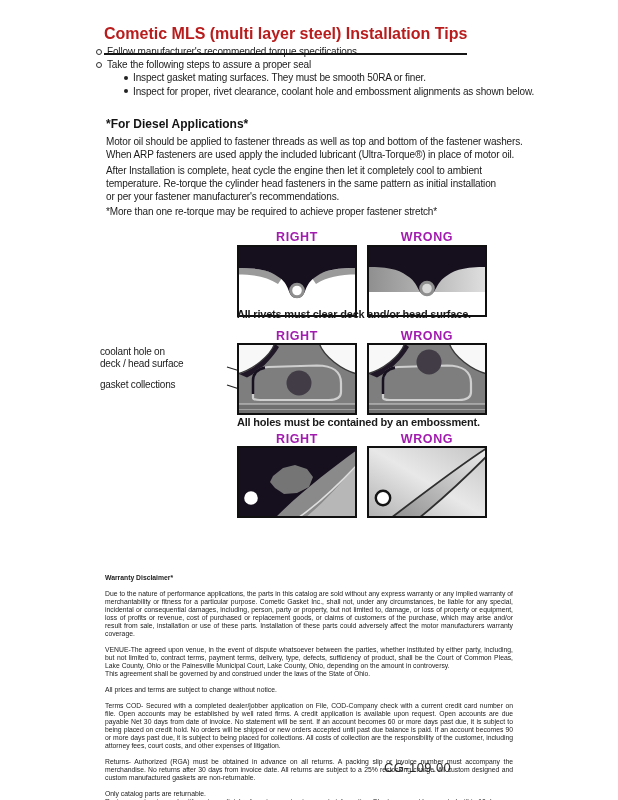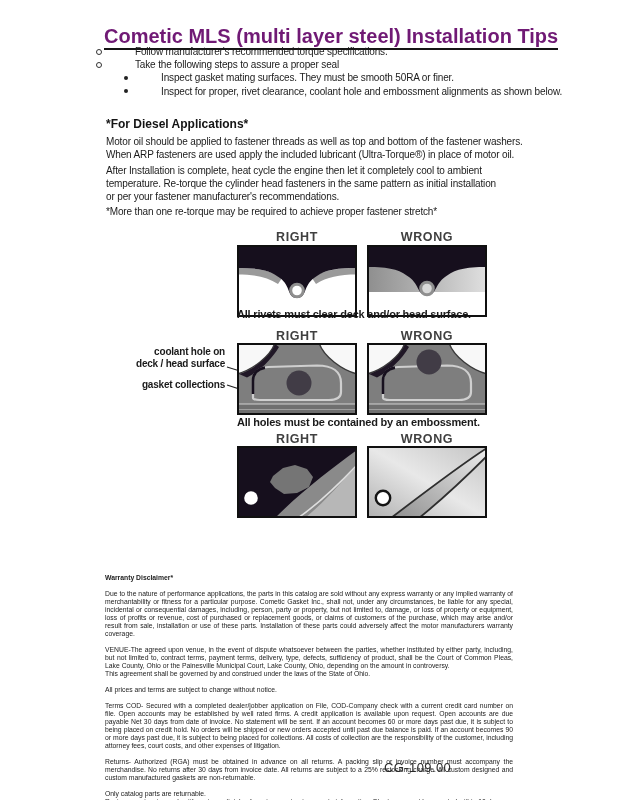--- a/index.html
+++ b/index.html
@@ -1,31 +1,31 @@
 <!DOCTYPE html>
 <html><head>
 <meta charset="utf-8">
 <style>
   html,body{margin:0;padding:0;background:#e8e8e8;}
   #page{position:relative;width:618px;height:800px;background:#ffffff;
         font-family:"Liberation Sans",sans-serif;color:#1b1b1b;overflow:hidden;margin:0 auto;}
   .abs{position:absolute;}
-  .title{left:104px;top:25px;font-size:20px;font-weight:bold;color:#701a75;
-         border-bottom:2px solid #151515;padding-bottom:0;}
+  .title{left:104px;top:25px;font-size:16px;font-weight:bold;color:#b91c1c;
+         border-bottom:2px solid #151515;padding-bottom:10px;}
   .bullets{left:96px;top:45px;font-size:10px;line-height:13.2px;letter-spacing:-0.15px;}
-  .brow{display:flex;align-items:flex-start;gap:28px;}
+  .brow{display:flex;align-items:flex-start;}
   .obullet{flex:0 0 auto;width:4px;height:4px;border:1px solid #333;border-radius:50%;margin:4px 5px 0 0;}
   .fbullet{flex:0 0 auto;width:4px;height:4px;background:#222;border-radius:50%;margin:4.5px 5px 0 0;}
   .sub{margin-left:28px;}
   .heading{left:106px;top:117px;font-size:12px;font-weight:bold;color:#141414;}
   .para{left:106px;font-size:10px;line-height:12.9px;letter-spacing:-0.15px;white-space:pre-line;width:450px;}
   .p1{top:136px}.p2{top:165px}.p3{top:206px}
-  .dhead{width:120px;text-align:center;font-size:12.5px;font-weight:bold;letter-spacing:0.6px;color:#404040;}
+  .dhead{width:120px;text-align:center;font-size:12.5px;font-weight:bold;letter-spacing:0.6px;color:#a21caf;}
   .caption{font-size:11px;font-weight:bold;letter-spacing:-0.2px;white-space:pre-line;line-height:12.5px;color:#1a1a1a;}
-  .dlabel{width:125px;text-align:right;font-size:10px;font-weight:bold;white-space:pre-line;
+  .dlabel{width:125px;font-size:10px;font-weight:normal;white-space:pre-line;
           line-height:11.5px;letter-spacing:-0.2px;color:#1a1a1a;}
   .panel{width:120px;height:72px;display:block;}
   .legal{left:105px;top:574px;width:408px;font-size:6.8px;line-height:8.1px;color:#222;}
   .legal p{margin:0 0 7.6px 0;text-align:justify;white-space:pre-line;}
   .legal .lh{font-weight:bold;text-align:left;}
   .legal .nj{text-align:left;}
   .footer{left:384px;top:760px;font-size:13px;letter-spacing:0.4px;color:#2a2a2a;}
 </style>
 </head>
 <body>

